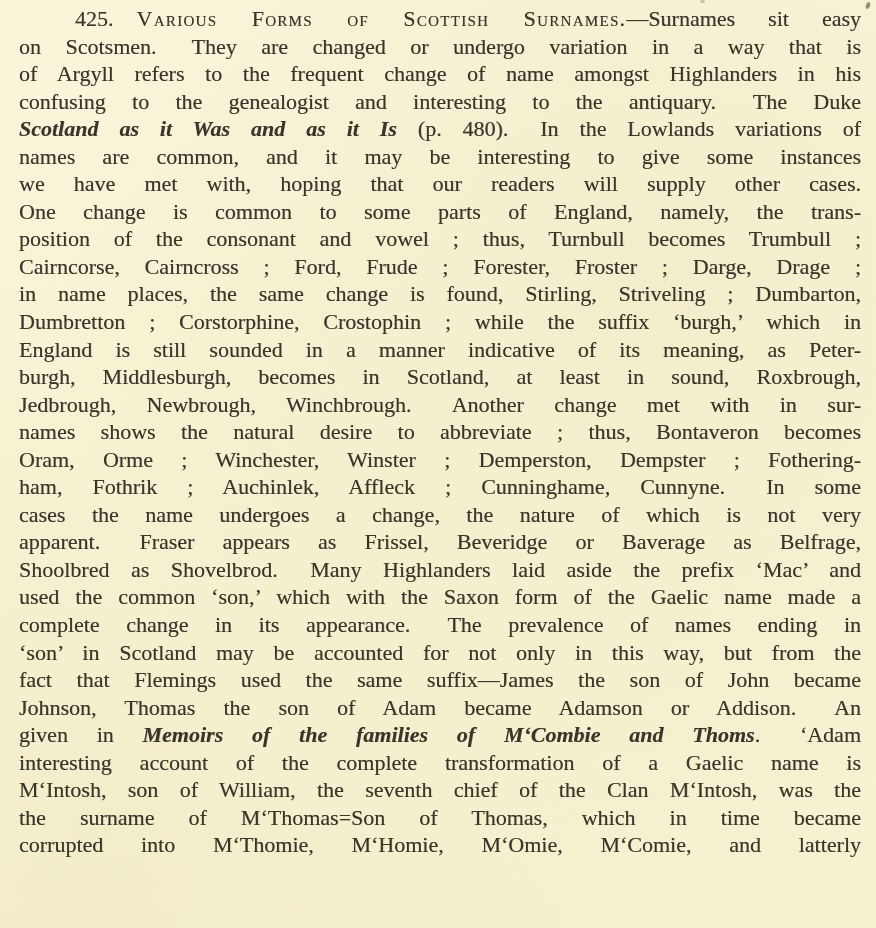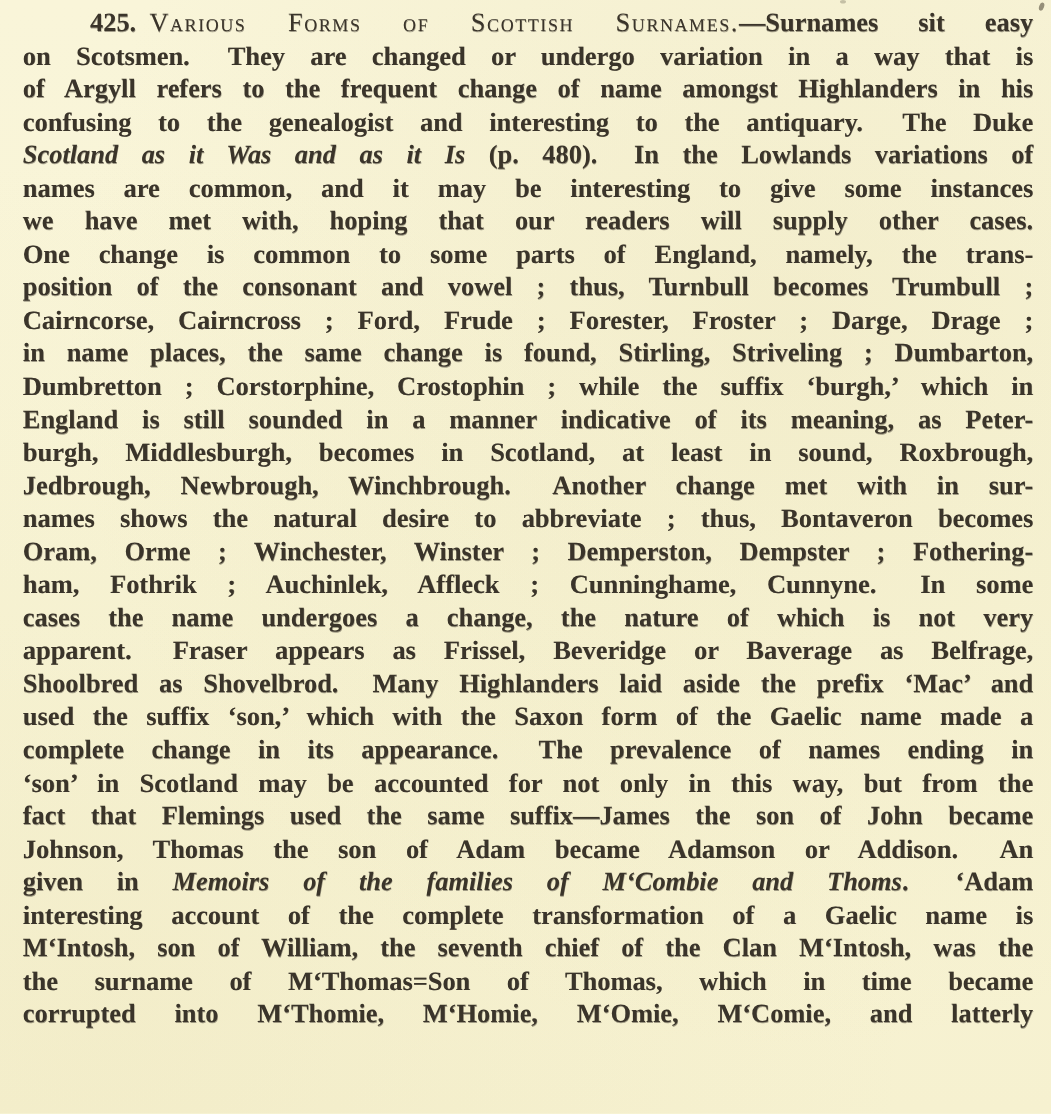--- a/index.html
+++ b/index.html
@@ -32,25 +32,26 @@
     line-height: 27.55px;
     color: var(--ink, #3a342a);
     text-align: justify;
     text-align-last: justify;
     text-shadow: 0.35px 0.35px 0.4px rgba(58,52,42,0.45);
     white-space: normal;
   }
   .line.indent {
     text-indent: 56px;
   }
-  .seg-n { font-style: normal; font-weight: bold; }
+  .seg-n { font-style: normal; }
   .seg-i { font-style: italic; font-weight: bold; }
   .seg-sc {
     font-variant: small-caps;
     letter-spacing: 1.3px;
+    margin-left: 12px;
   }
   .speck {
     position: absolute;
     background: rgba(70,62,46,0.55);
     border-radius: 50%;
   }
   .speck-1 { top: 2px; right: 6px; width: 4px; height: 7px; transform: rotate(20deg); }
   .speck-2 { top: 0px; left: 700px; width: 5px; height: 3px; opacity: .5; }
 </style>
 </head>
@@ -72,21 +73,21 @@
       <div class="line"><span class="seg-n">Dumbretton ; Corstorphine, Crostophin ; while the suffix ‘burgh,’ which in</span></div>
       <div class="line"><span class="seg-n">England is still sounded in a manner indicative of its meaning, as Peter-</span></div>
       <div class="line"><span class="seg-n">burgh, Middlesburgh, becomes in Scotland, at least in sound, Roxbrough,</span></div>
       <div class="line"><span class="seg-n">Jedbrough, Newbrough, Winchbrough.  Another change met with in sur-</span></div>
       <div class="line"><span class="seg-n">names shows the natural desire to abbreviate ; thus, Bontaveron becomes</span></div>
       <div class="line"><span class="seg-n">Oram, Orme ; Winchester, Winster ; Demperston, Dempster ; Fothering-</span></div>
       <div class="line"><span class="seg-n">ham, Fothrik ; Auchinlek, Affleck ; Cunninghame, Cunnyne.  In some</span></div>
       <div class="line"><span class="seg-n">cases the name undergoes a change, the nature of which is not very</span></div>
       <div class="line"><span class="seg-n">apparent.  Fraser appears as Frissel, Beveridge or Baverage as Belfrage,</span></div>
       <div class="line"><span class="seg-n">Shoolbred as Shovelbrod.  Many Highlanders laid aside the prefix ‘Mac’ and</span></div>
-      <div class="line"><span class="seg-n">used the suffix ‘son,’ which with the Saxon form of the Gaelic name made a</span></div>
+      <div class="line"><span class="seg-n">used the common ‘son,’ which with the Saxon form of the Gaelic name made a</span></div>
       <div class="line"><span class="seg-n">complete change in its appearance.  The prevalence of names ending in</span></div>
       <div class="line"><span class="seg-n">‘son’ in Scotland may be accounted for not only in this way, but from the</span></div>
       <div class="line"><span class="seg-n">fact that Flemings used the same suffix—James the son of John became</span></div>
       <div class="line"><span class="seg-n">Johnson, Thomas the son of Adam became Adamson or Addison.  An</span></div>
       <div class="line"><span class="seg-n">given in </span><span class="seg-i">Memoirs of the families of M‘Combie and Thoms</span><span class="seg-n">.  ‘Adam</span></div>
       <div class="line"><span class="seg-n">interesting account of the complete transformation of a Gaelic name is</span></div>
       <div class="line"><span class="seg-n">M‘Intosh, son of William, the seventh chief of the Clan M‘Intosh, was the</span></div>
       <div class="line"><span class="seg-n">the surname of M‘Thomas=Son of Thomas, which in time became</span></div>
       <div class="line"><span class="seg-n">corrupted into M‘Thomie, M‘Homie, M‘Omie, M‘Comie, and latterly</span></div>
     </div>

